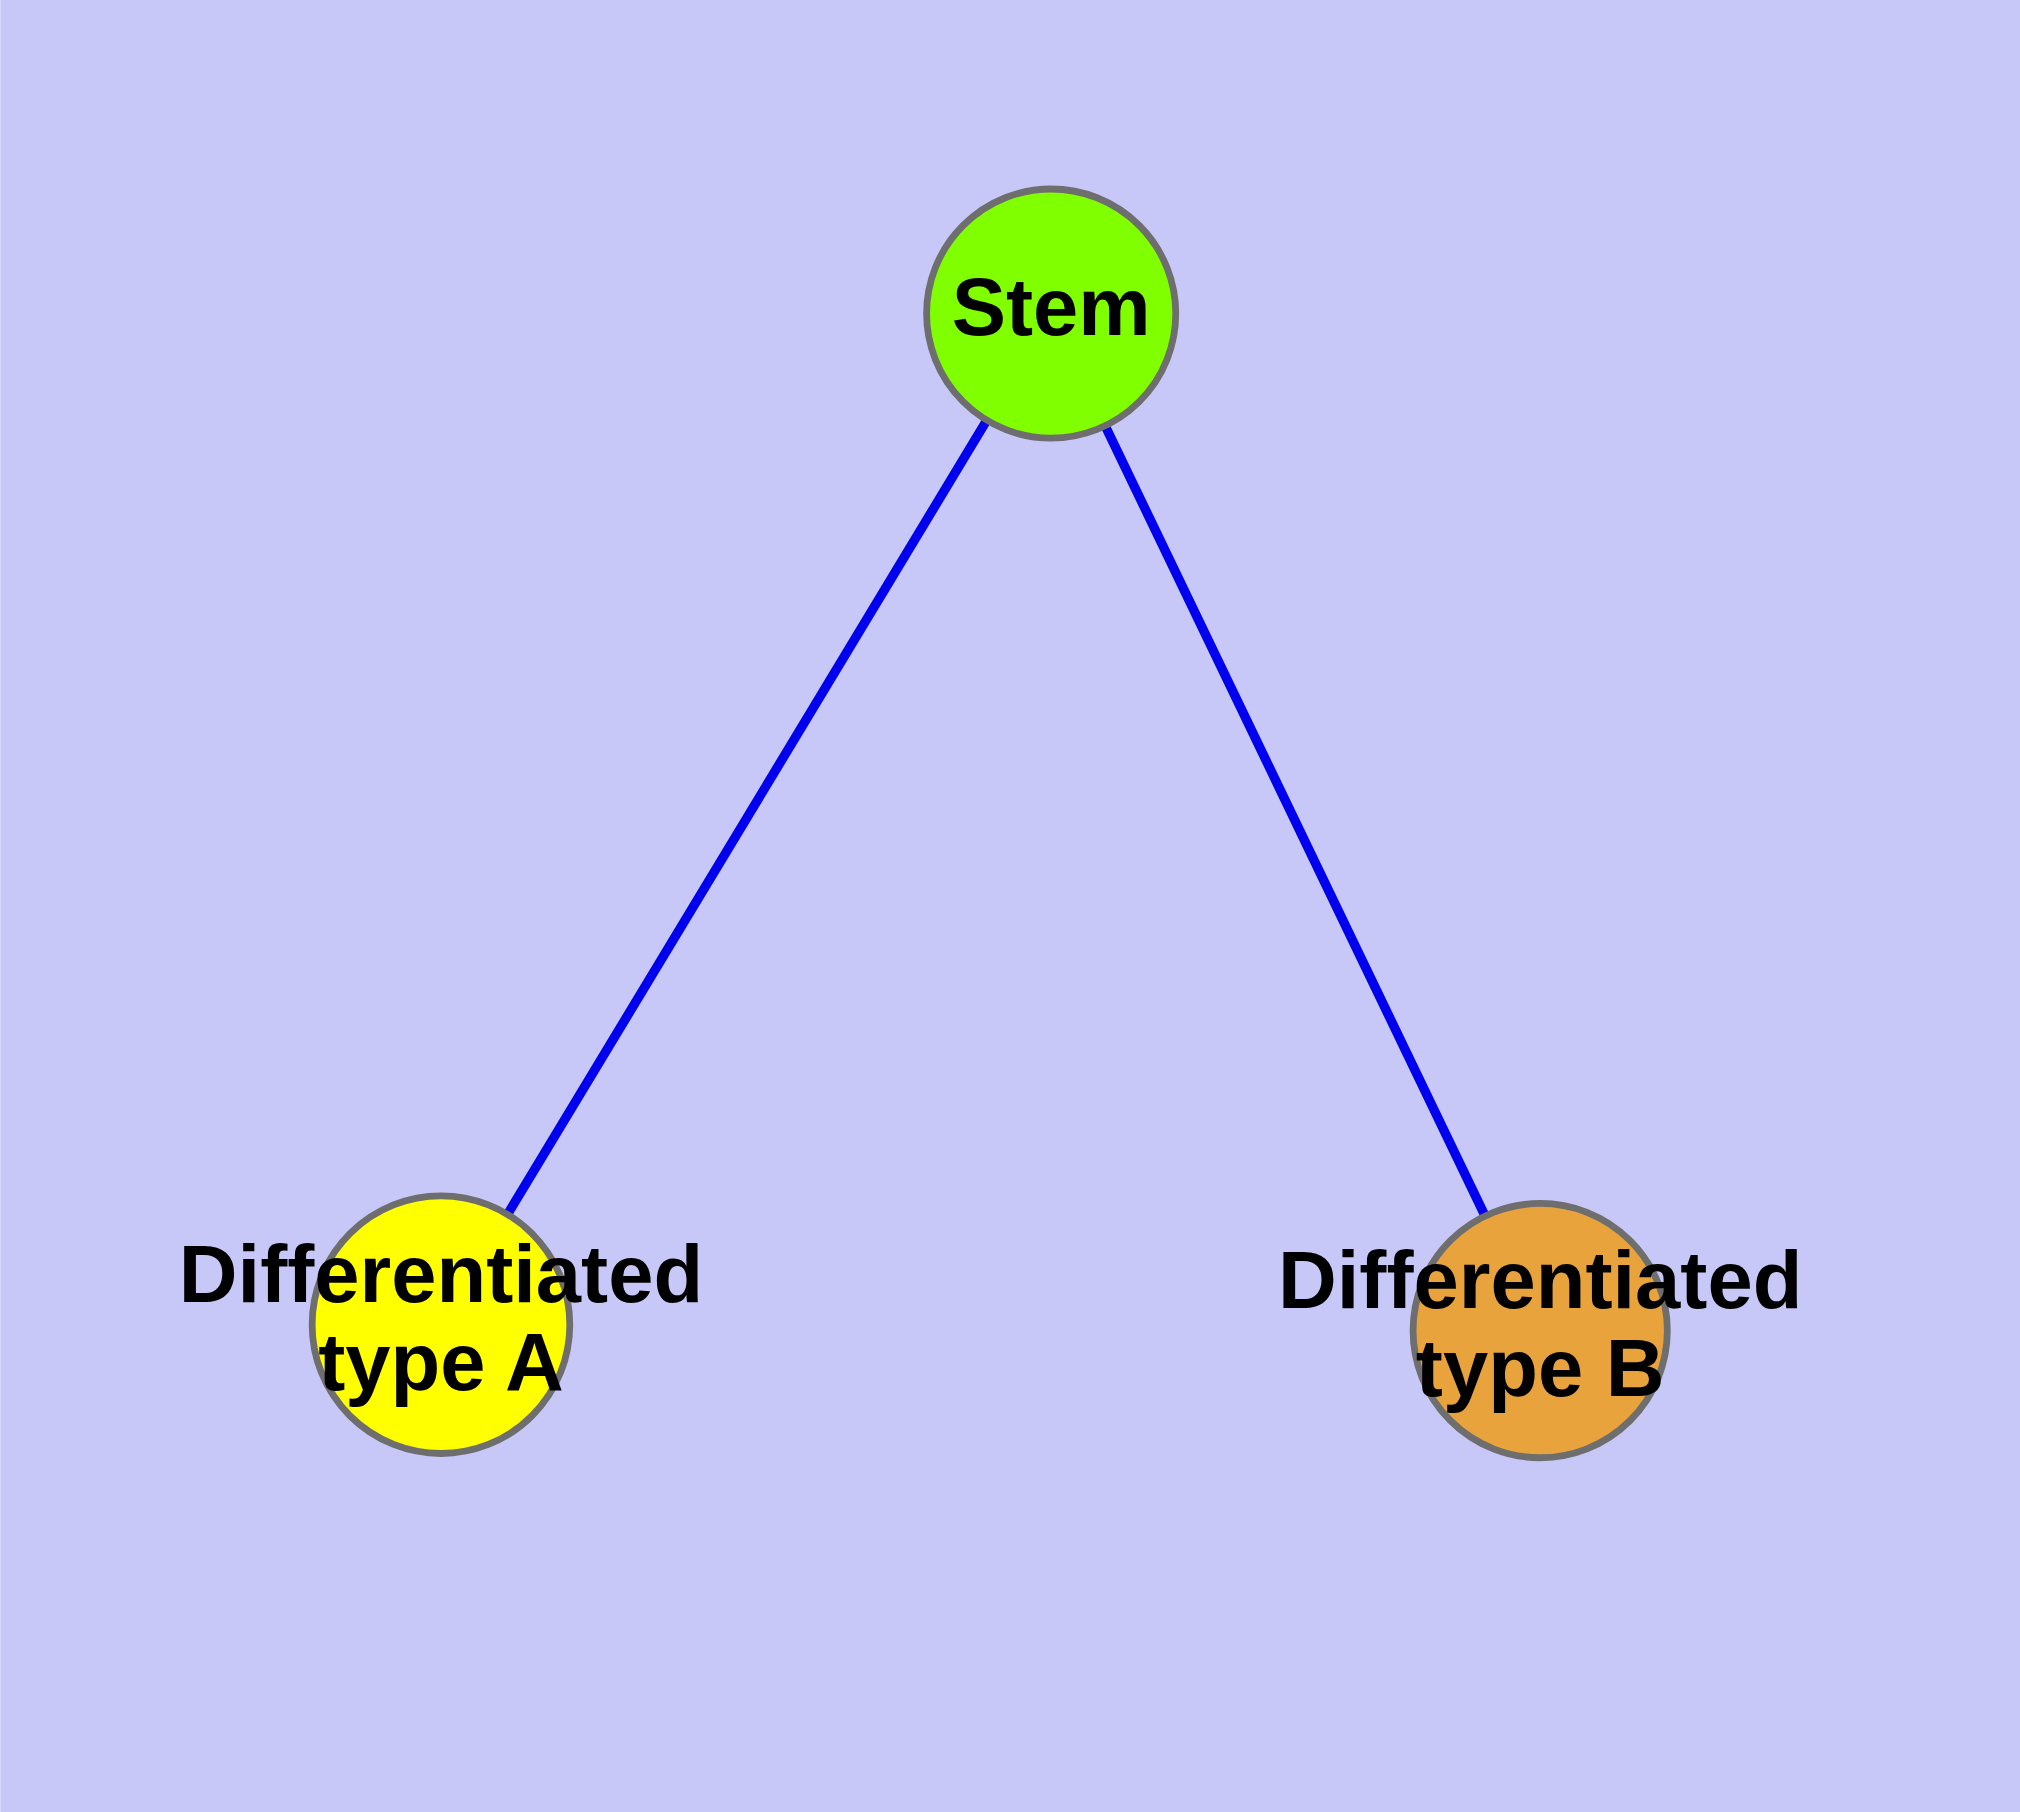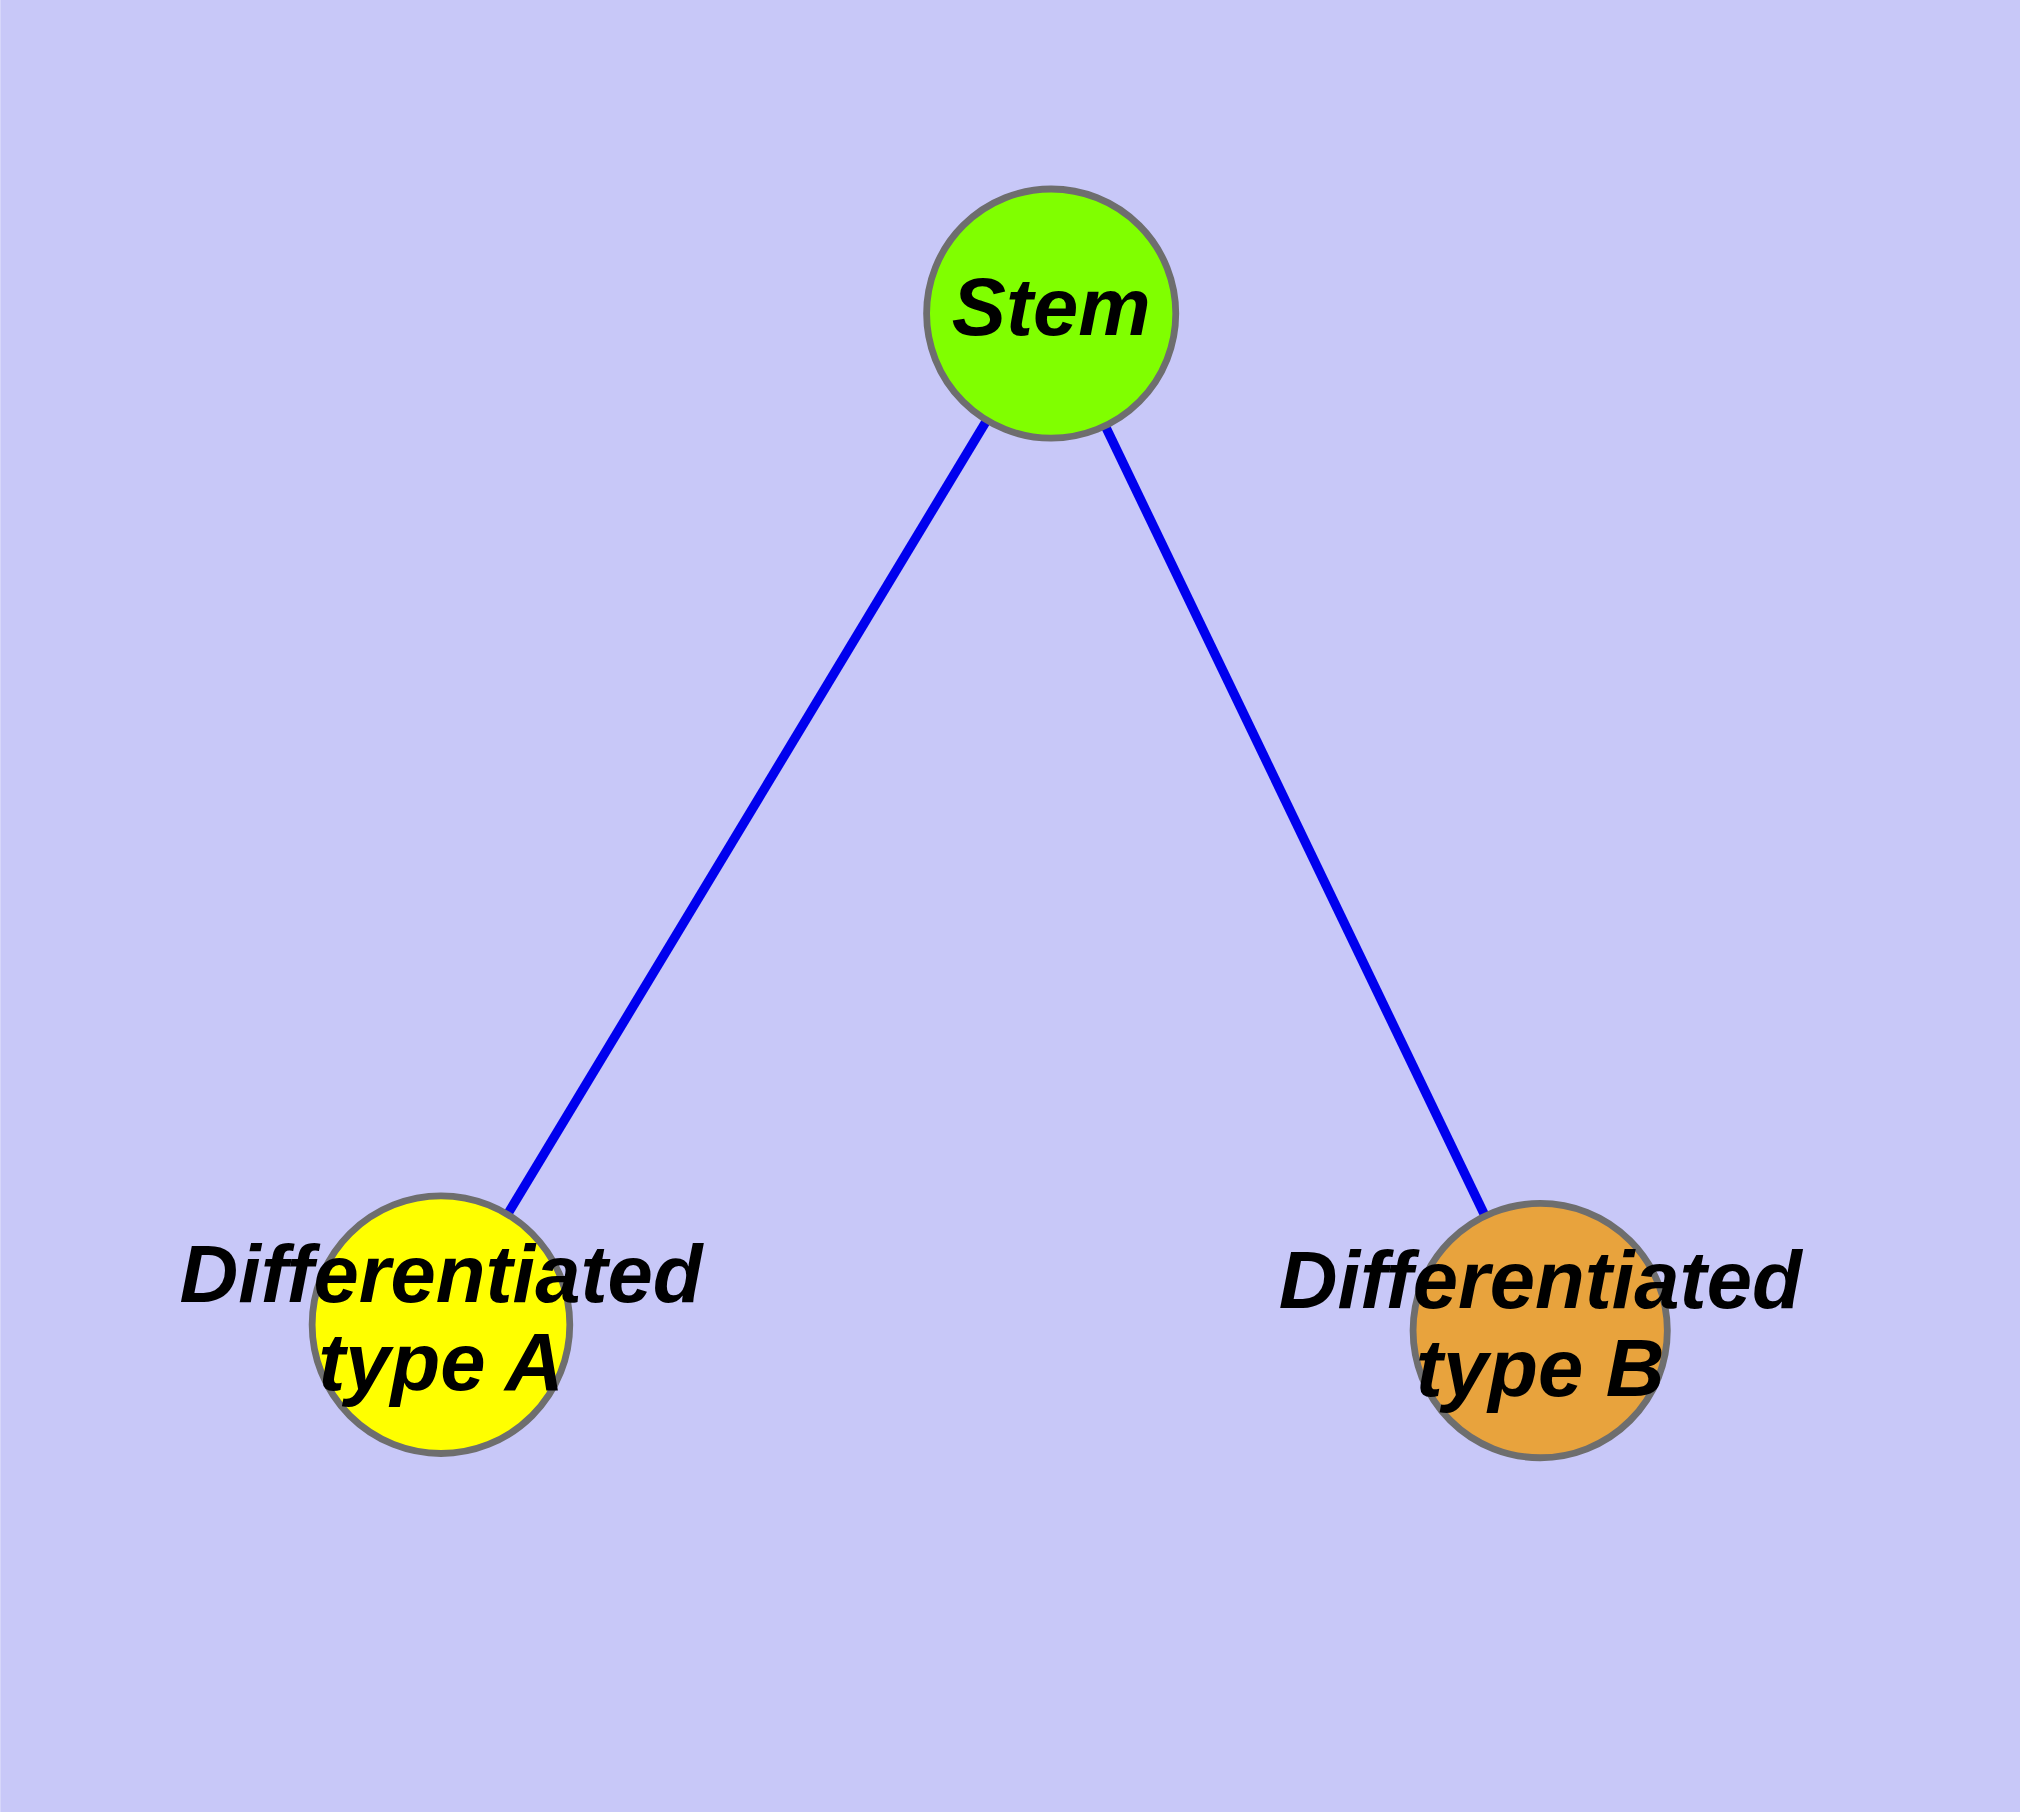--- a/index.html
+++ b/index.html
@@ -32,21 +32,21 @@
     paint-order: normal;
     white-space: pre;
   }
   .edge-line {
     stroke-linecap: butt;
   }
 </style>
 </head>
 <body>
 
-<div id="canvas" style="width: 2021px; height: 1812px; font-style: italic;">
+<div id="canvas" style="width: 2021px; height: 1812px;">
   <svg id="graph-svg" viewBox="0 0 2384 2138" xmlns="http://www.w3.org/2000/svg">
 
     <rect id="bg-rect" x="0" y="0" width="2384" height="2138" fill="#c8c8f8"></rect>
 
     <g id="edges-layer">
         <line x1="1240" y1="370" x2="520" y2="1563" stroke="#0000ee" stroke-width="11" class="edge-line"></line>
         <line x1="1240" y1="370" x2="1817" y2="1570" stroke="#0000ee" stroke-width="11" class="edge-line"></line>
       </g>
     <g id="nodes-layer">
         <circle cx="1240" cy="370" r="147" fill="#80ff00" stroke="#6e6e6e" stroke-width="8"></circle>

